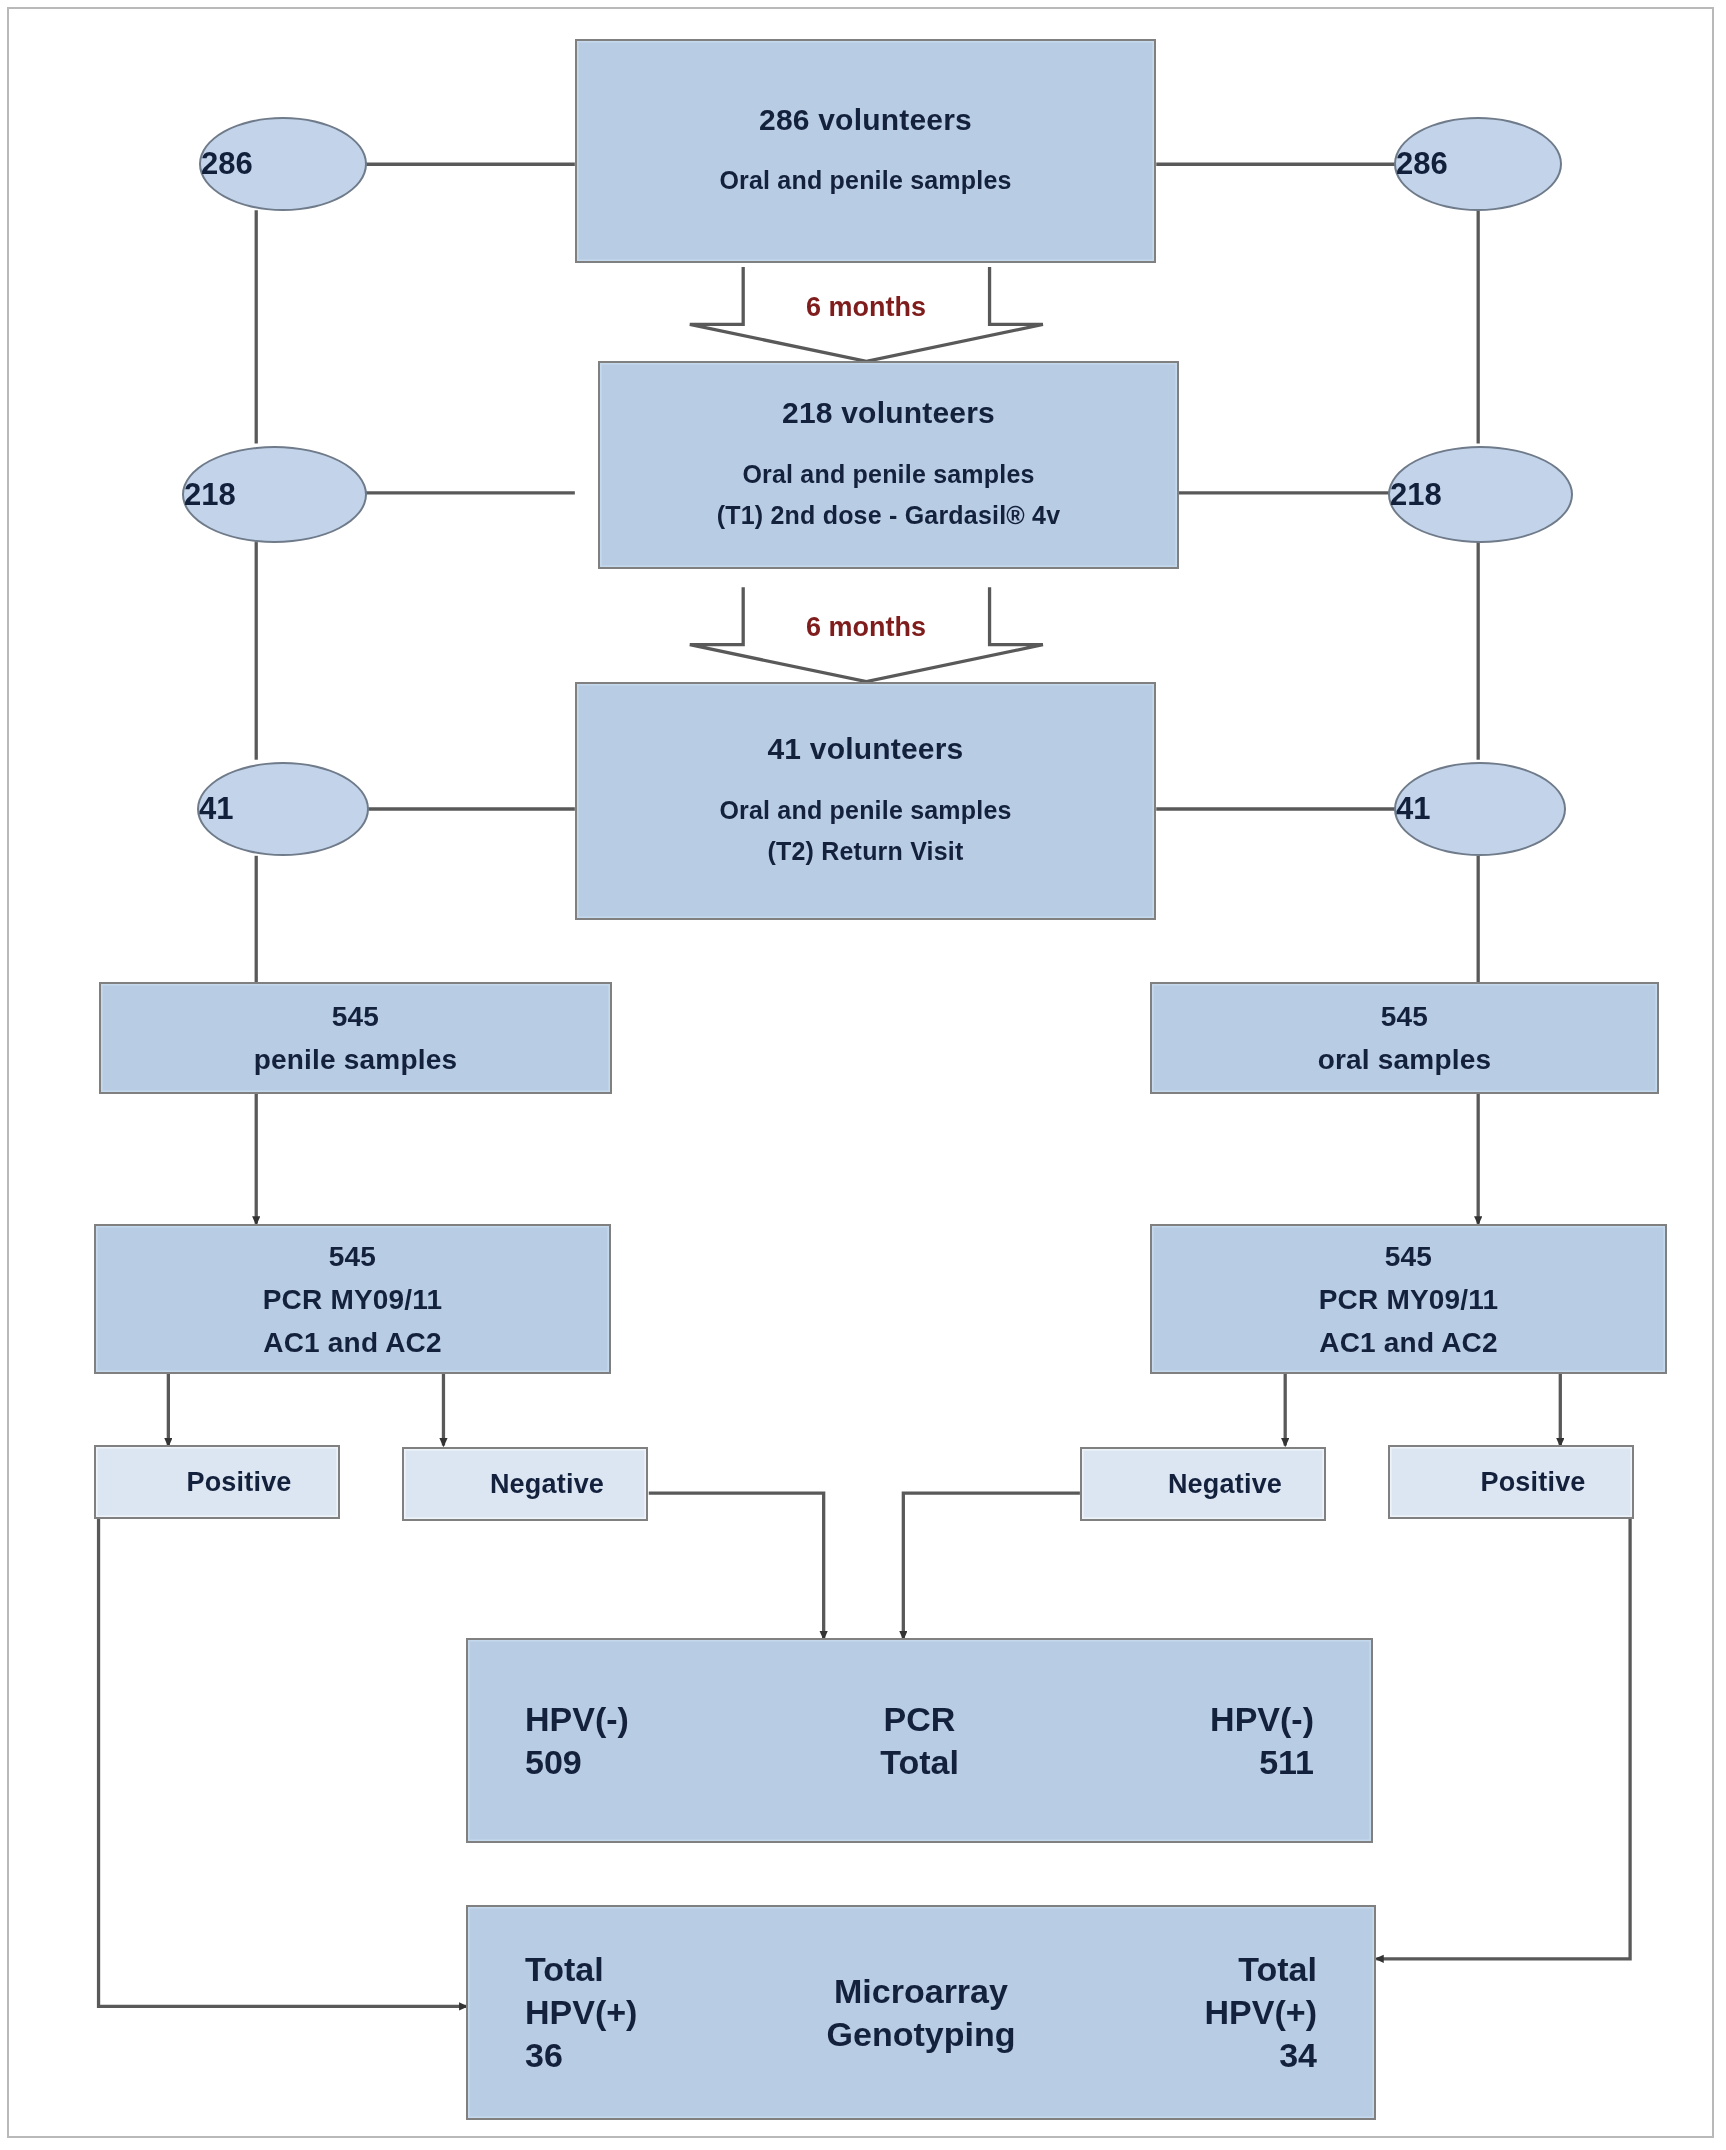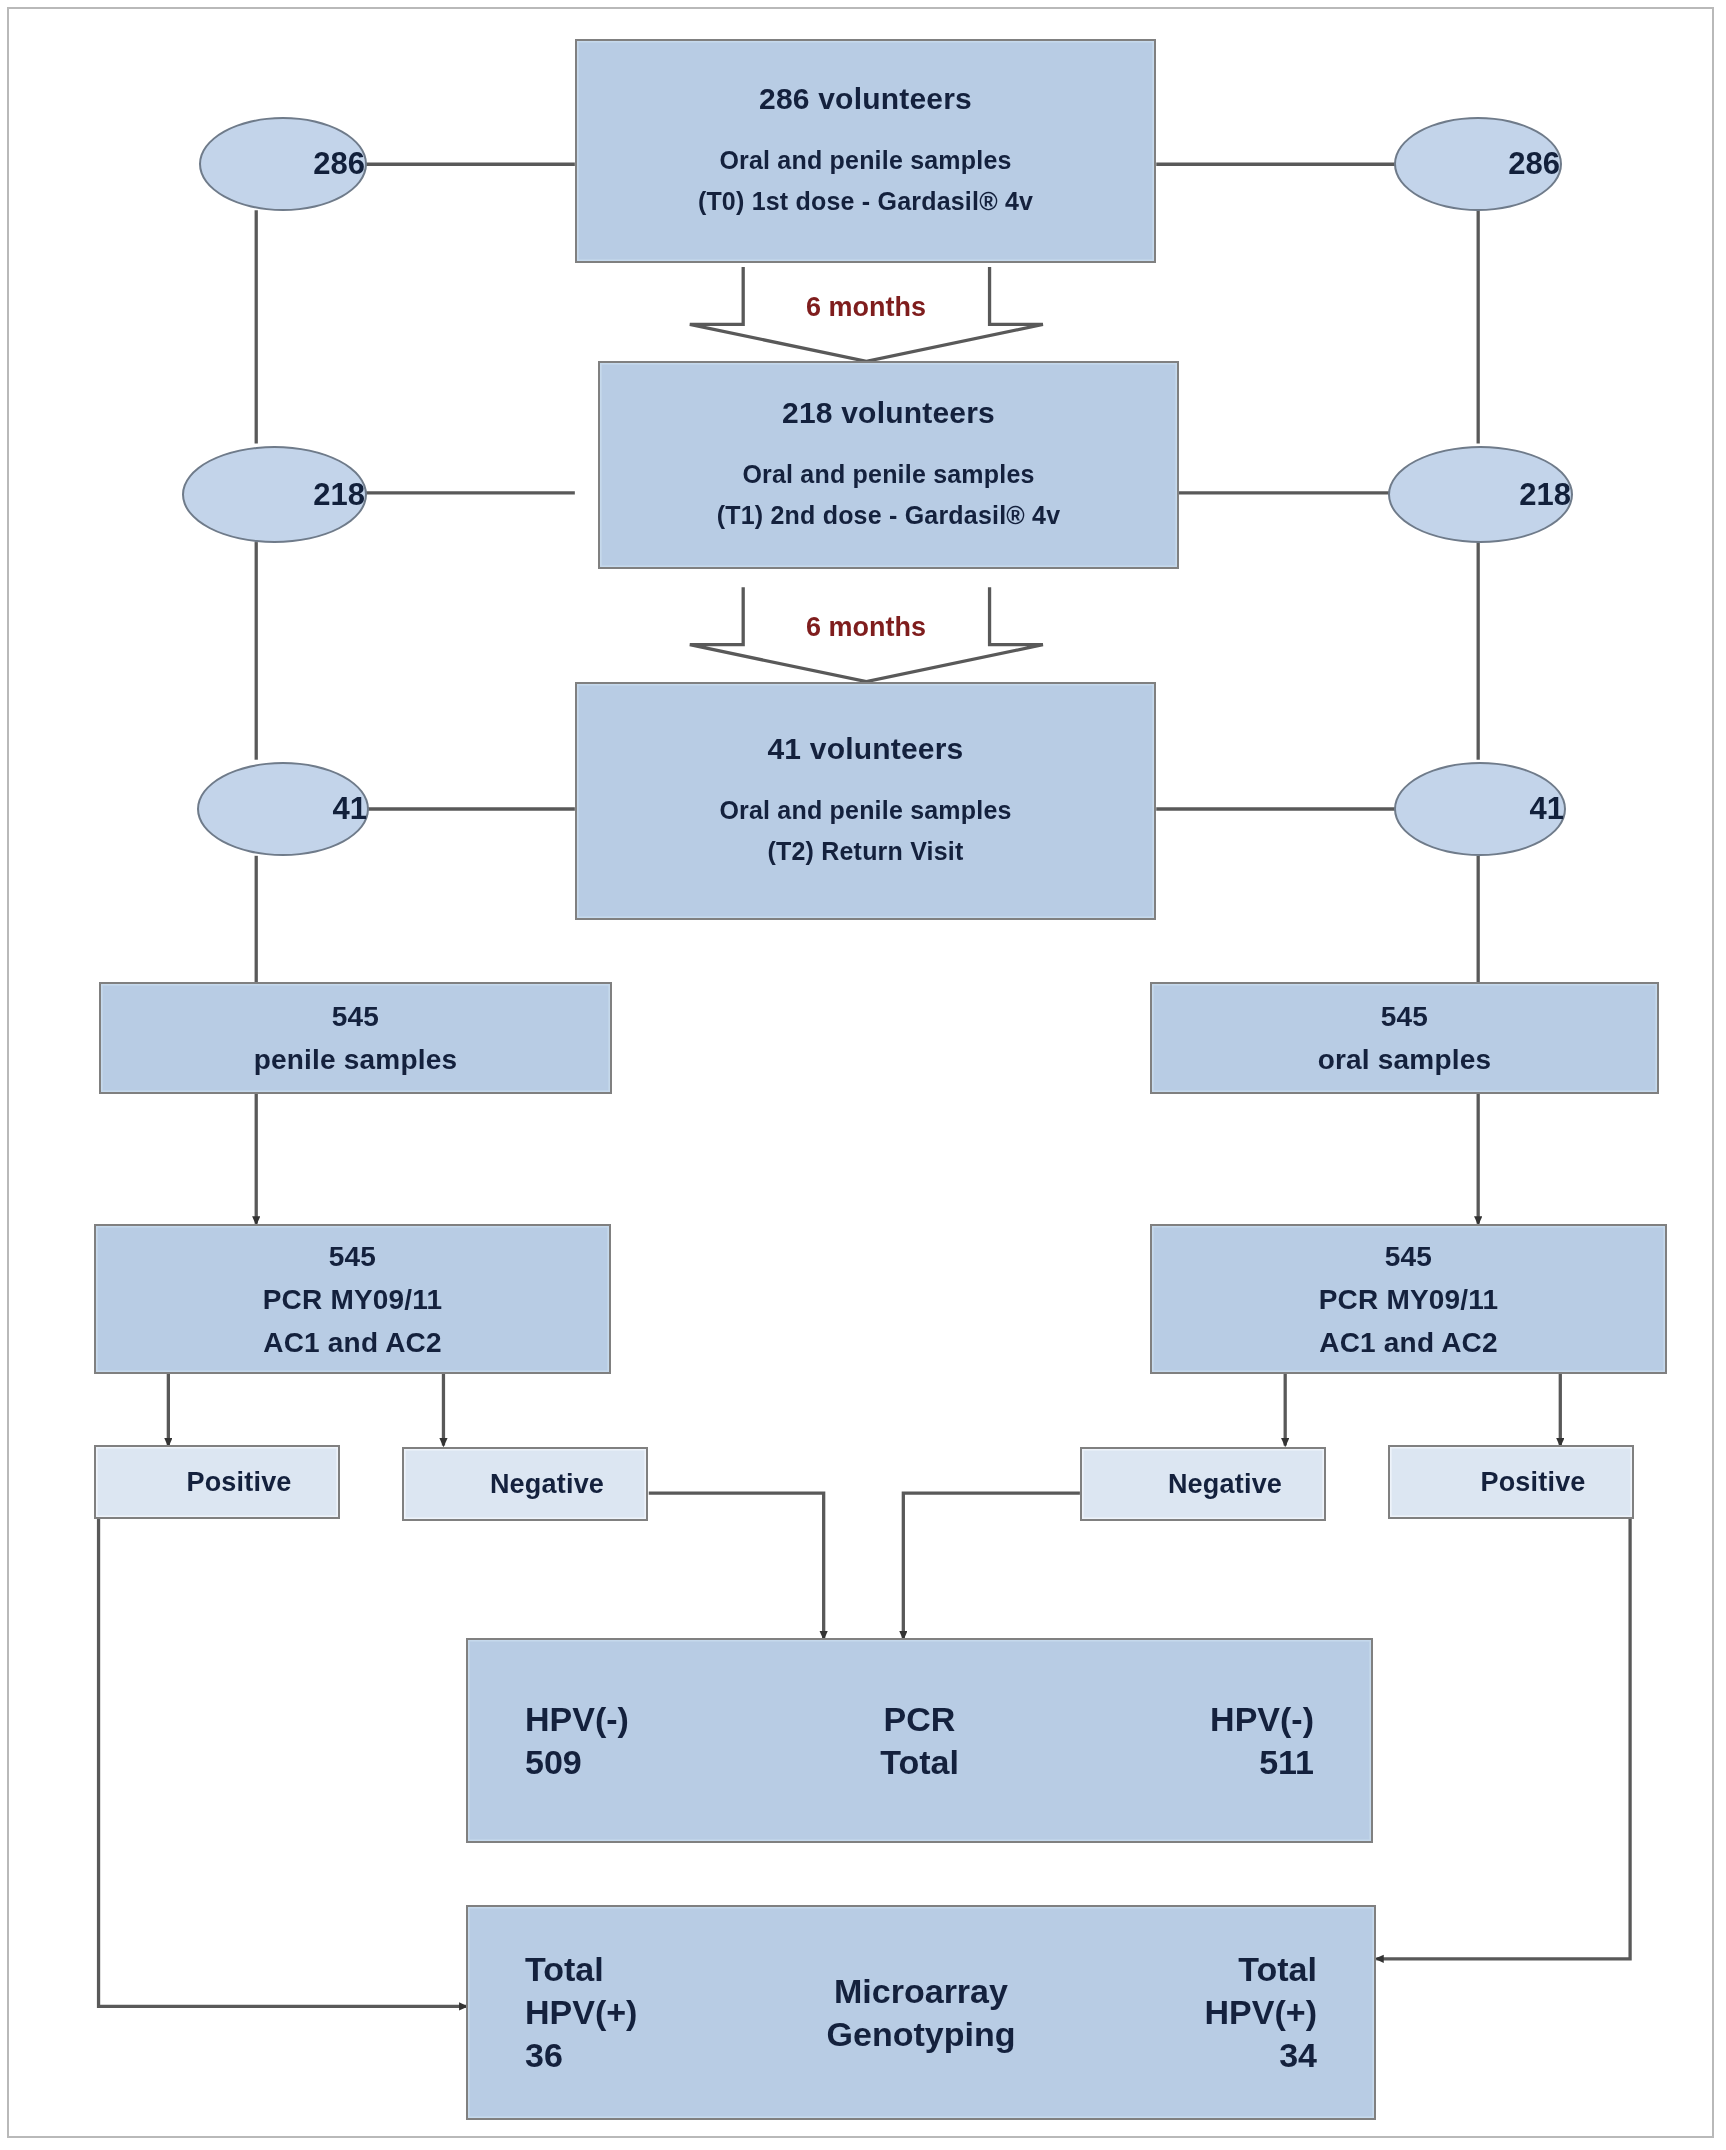--- a/index.html
+++ b/index.html
@@ -57,21 +57,21 @@
     padding-left: 44px;
   }
   .oval {
     position: absolute;
     background: #c3d4ea;
     border: 2.5px solid #6f7b8a;
     border-radius: 50%;
     box-sizing: border-box;
     display: flex;
     align-items: center;
-    justify-content: flex-end;
+    justify-content: flex-start;
     color: #12203b;
     font-weight: bold;
   }
   .t-title { font-size: 30px; line-height: 38px; }
   .t-body  { font-size: 25px; line-height: 41px; }
   .t-oval  { font-size: 31px; }
   .t-small { font-size: 27px; }
   .t-ln    { font-size: 28px; line-height: 43px; }
 
   .three-col {
@@ -163,21 +163,20 @@
       <path d="M120,1848 L120,2443 L568,2443" marker-end="url(#arrow)"></path>
 
       <path d="M1985,1848 L1985,2385 L1676,2385" marker-end="url(#arrow)"></path>
     </g>
   </svg>
 
   <div class="node boxdark" style="left:575px; top:39px; width:581px; height:224px;">
     <div class="t-title">286 volunteers</div>
     <div class="gap"></div>
     <div class="t-body">Oral and penile samples</div>
-    <div class="t-body">(T0) 1st dose - Gardasil® 4v</div>
   </div>
 
   <div class="oval t-oval" style="left:199px; top:117px; width:168px; height:94px;">
     <span>286</span>
   </div>
   <div class="oval t-oval" style="left:1394px; top:117px; width:168px; height:94px;">
     <span>286</span>
   </div>
 
   <div class="months-label" style="left:784px; top:292px; width:164px;">

